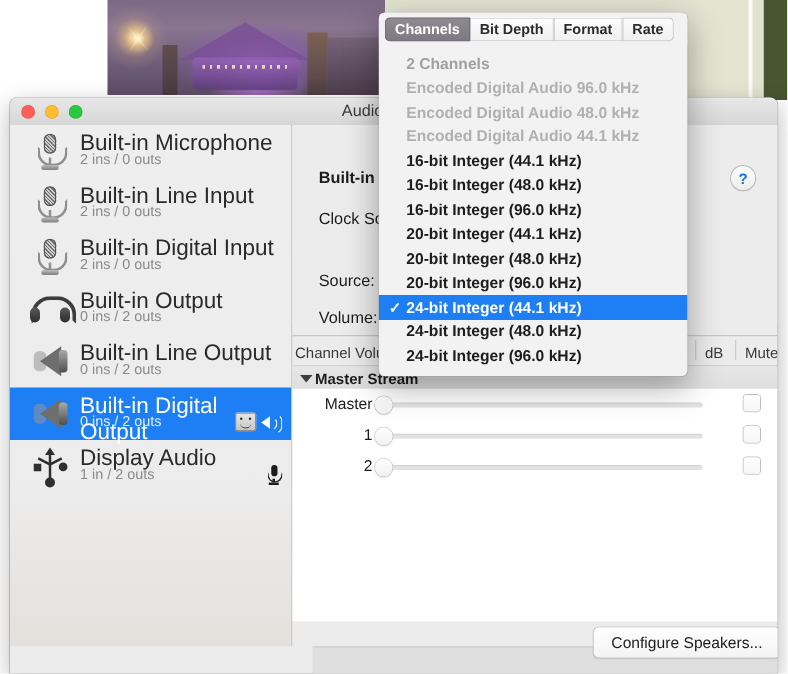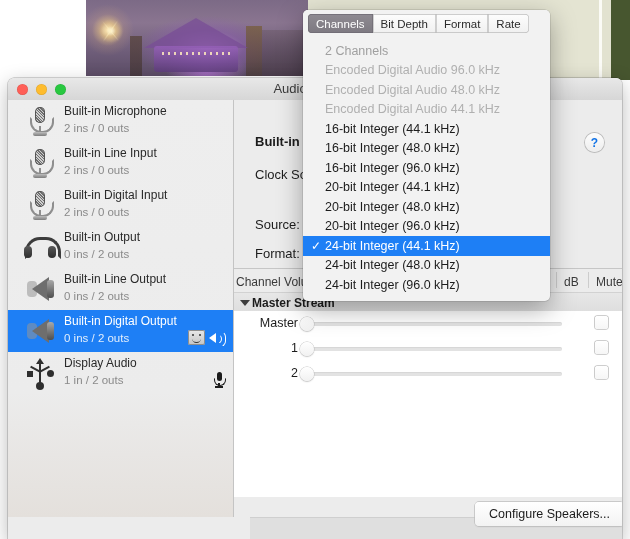--- a/index.html
+++ b/index.html
@@ -173,21 +173,21 @@
 
   .dev-icon {
     position: absolute;
     left: 14px; top: 5px;
     width: 36px; height: 32px;
   }
 
   .dev-name {
     position: absolute;
     left: 56px; top: 4px;
-    font-size: 12px;
+    font-size: 18px;
     color: #2a2a2a;
   }
   .dev-sub {
     position: absolute;
     left: 56px; top: 22px;
     font-size: 11.5px;
     color: #8a8a8a;
   }
   .dev-row.selected .dev-name { color: #ffffff; }
   .dev-row.selected .dev-sub  { color: #e2eefc; }
@@ -435,20 +435,21 @@
   
   .menu {
     position: absolute;
     left: 303px; top: 10px;
     width: 247px;
     background: #f2f2f2;
     border-radius: 5px;
     box-shadow: 0 0 0 0.5px rgba(0,0,0,0.18), 0 8px 26px rgba(0,0,0,0.34);
     overflow: hidden;
     z-index: 50;
+    font-weight: bold;
   }
   .seg-wrap {
     height: 26px;
     padding: 4px 5px 3px 5px;
     background: #f2f2f2;
     display: flex;
     box-sizing: border-box;
   }
   .seg {
     flex: 0 0 auto;
@@ -628,21 +629,21 @@
       </div>
 
     </div>
 
     <div class="pane">
       <div class="pane-head">
         <div class="dev-title">Built-in Digital Output</div>
         <div class="help-btn">?</div>
         <div class="field-label lbl-clock">Clock Source:</div>
         <div class="field-label lbl-source">Source:</div>
-        <div class="field-label lbl-format">Format:</div>
+        <div class="field-label lbl-format">Volume:</div>
       </div>
 
       <div class="sep-line"></div>
 
       <div class="col-head col-chan">Channel Volume</div>
       <div class="col-div1"></div>
       <div class="col-head col-db">dB</div>
       <div class="col-div2"></div>
       <div class="col-head col-mute">Mute</div>
 

